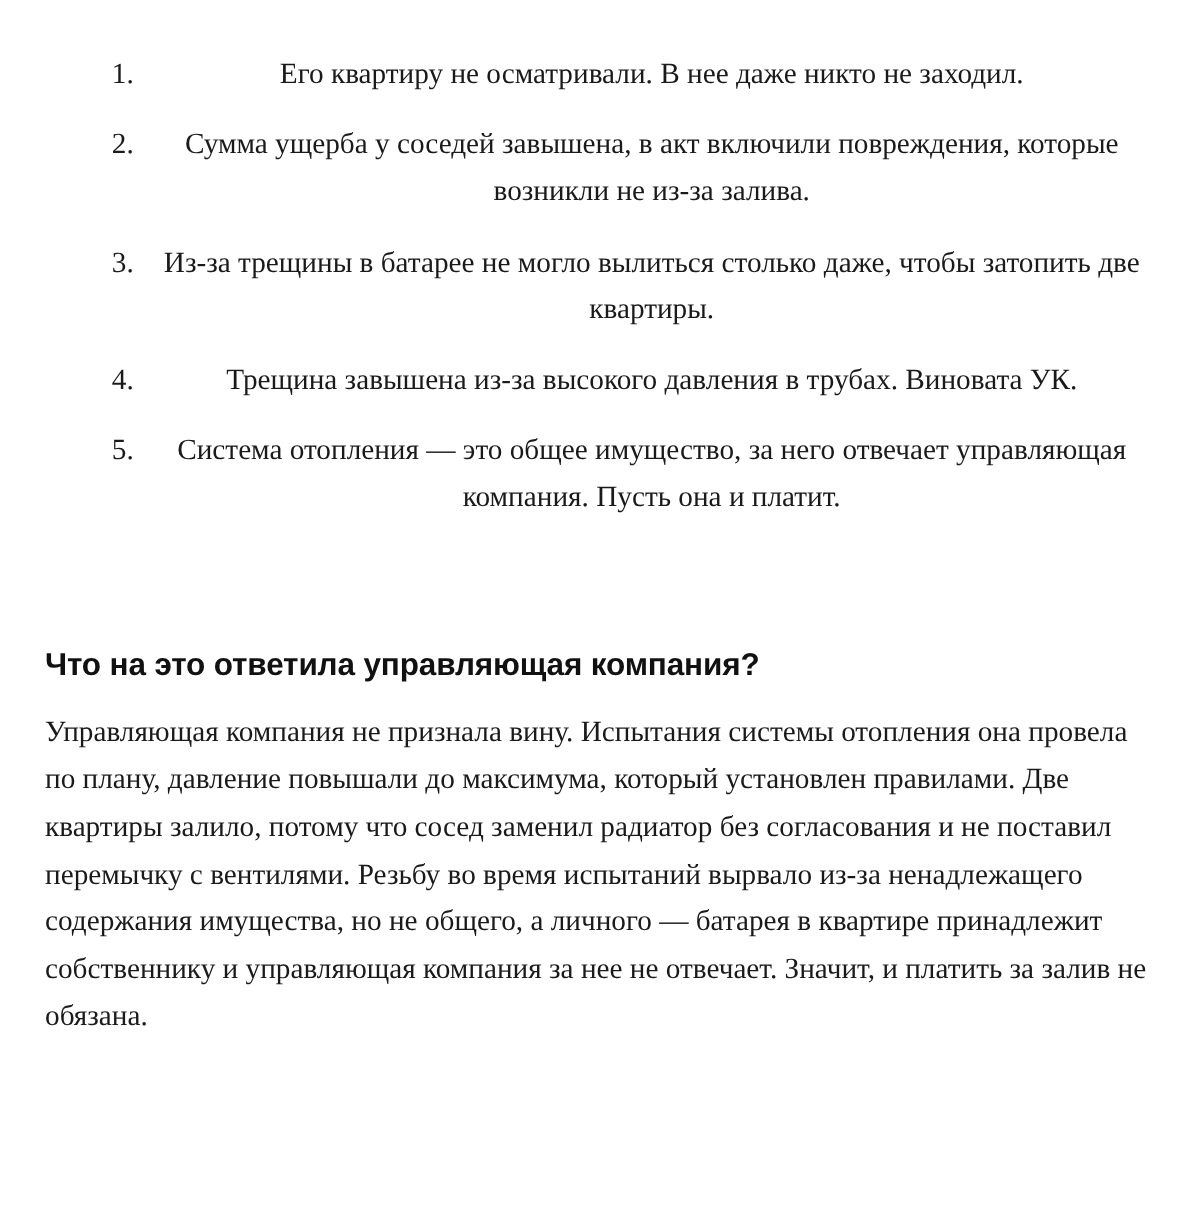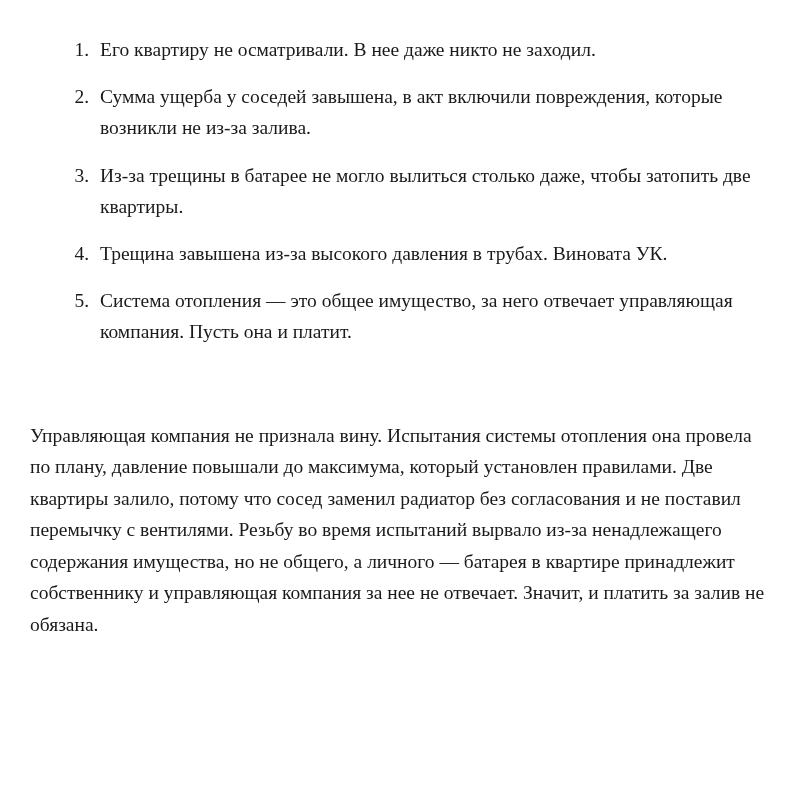--- a/index.html
+++ b/index.html
@@ -31,26 +31,27 @@
     letter-spacing: -0.1px;
   }
   p.body-text {
     font-family: "Liberation Serif", serif;
     font-size: 19.5px;
     line-height: 1.62;
     margin: 0 0 6px 0;
     color: #1a1a1a;
   }
   ol.arg-list {
-    margin: 10px 0 8px 0;
+    margin: 10px 0 18px 0;
     padding-left: 64px;
     font-family: "Liberation Serif", serif;
     font-size: 19.5px;
     line-height: 1.6;
     color: #1a1a1a;
+    text-align: center;
   }
   ol.arg-list > li {
     margin-bottom: 16px;
     padding-left: 6px;
   }
   ol.arg-list > li:last-child {
     margin-bottom: 0;
   }
   .block-gap {
     height: 64px;
@@ -70,16 +71,17 @@
       <li>Сумма ущерба у соседей завышена, в акт включили повреждения, которые возникли не из-за залива.</li>
       <li>Из-за трещины в батарее не могло вылиться столько даже, чтобы затопить две квартиры.</li>
       <li>Трещина завышена из-за высокого давления в трубах. Виновата УК.</li>
       <li>Система отопления — это общее имущество, за него отвечает управляющая компания. Пусть она и платит.</li>
     </ol>
   </section>
 
   <div class="block-gap"></div>
 
   <section class="second-section">
+    <h2 class="section-heading">Что на это ответила управляющая компания?</h2>
     <p class="body-text">Управляющая компания не признала вину. Испытания системы отопления она провела по плану, давление повышали до максимума, который установлен правилами. Две квартиры залило, потому что сосед заменил радиатор без согласования и не поставил перемычку с вентилями. Резьбу во время испытаний вырвало из-за ненадлежащего содержания имущества, но не общего, а личного — батарея в квартире принадлежит собственнику и управляющая компания за нее не отвечает. Значит, и платить за залив не обязана.</p>
   </section>
 
 </div>
 
 </body></html>

